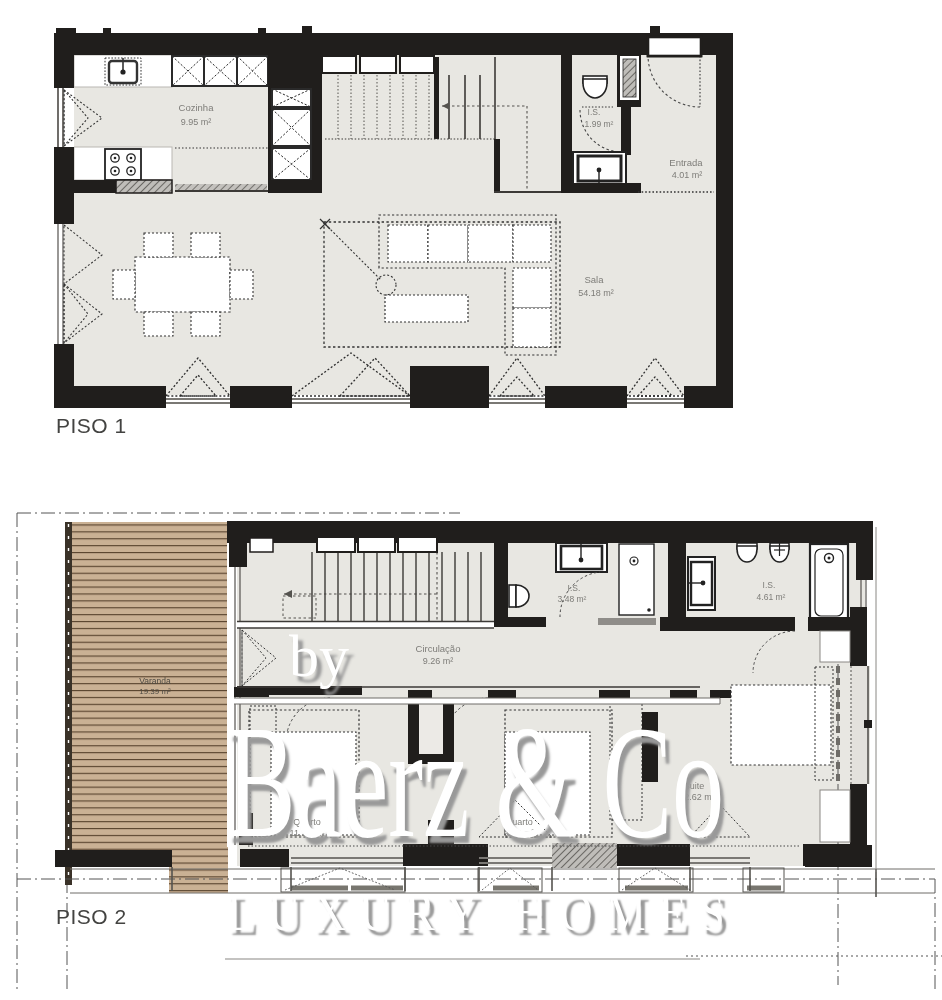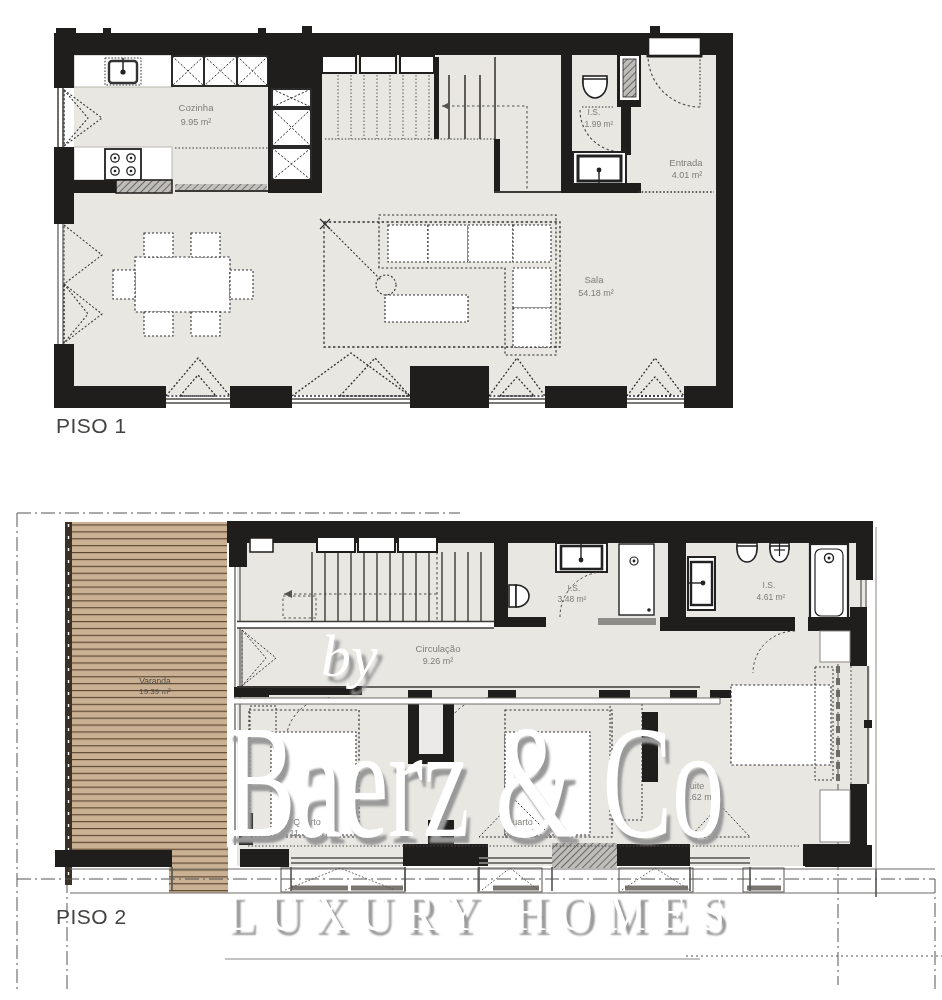--- a/index.html
+++ b/index.html
@@ -598,17 +598,17 @@
 <line x1="876" y1="527" x2="876" y2="872" stroke="#8a8884" stroke-width="1"></line>
 <path d="M935 879 L935 990" stroke="#555" stroke-width="1" stroke-dasharray="14 4 2 4" fill="none"></path>
 
 <line x1="225" y1="959" x2="700" y2="959" stroke="#8a8884" stroke-width="1.2"></line>
 <line x1="686" y1="956" x2="942" y2="956" stroke="#555" stroke-width="1.2" stroke-dasharray="2 3"></line>
 
 <text x="56" y="924" font-size="21" fill="#434341" font-family="Liberation Sans,sans-serif" letter-spacing="0.5">PISO 2</text>
 </g>
 </svg>
 
-<div class="wm" style="left:289px;top:626px;font-size:60px;line-height:1;font-style:italic;text-shadow:5px 6px 3px #999;margin-left:32px;">by</div>
+<div class="wm" style="left:289px;top:626px;font-size:60px;line-height:1;text-shadow:5px 6px 3px #999;">by</div>
 
 <div class="wm" style="left:226px;top:702px;font-size:160px;line-height:1;text-shadow:6px 7px 3px #999;transform:scaleX(0.652);transform-origin:left top;">Baerz &amp; Co</div>
 
 <div class="wm" style="left:227px;top:887px;font-size:52px;line-height:1;letter-spacing:15px;text-shadow:5px 5px 2px #999;transform:scaleX(0.87);transform-origin:left top;">LUXURY HOMES</div>
 
 </body></html>

